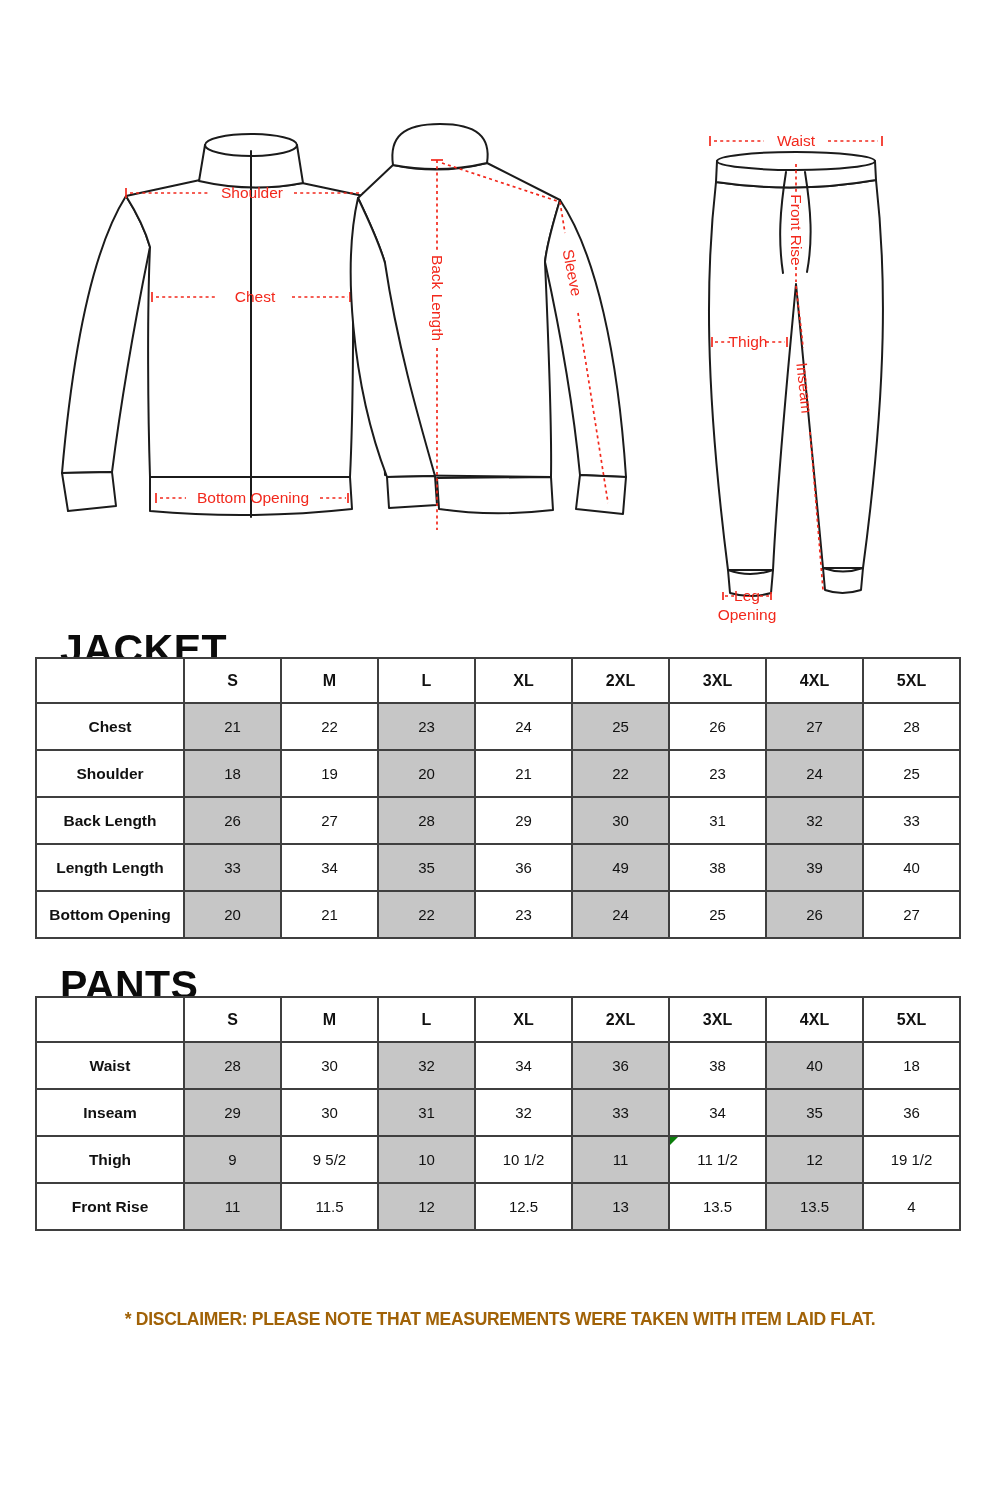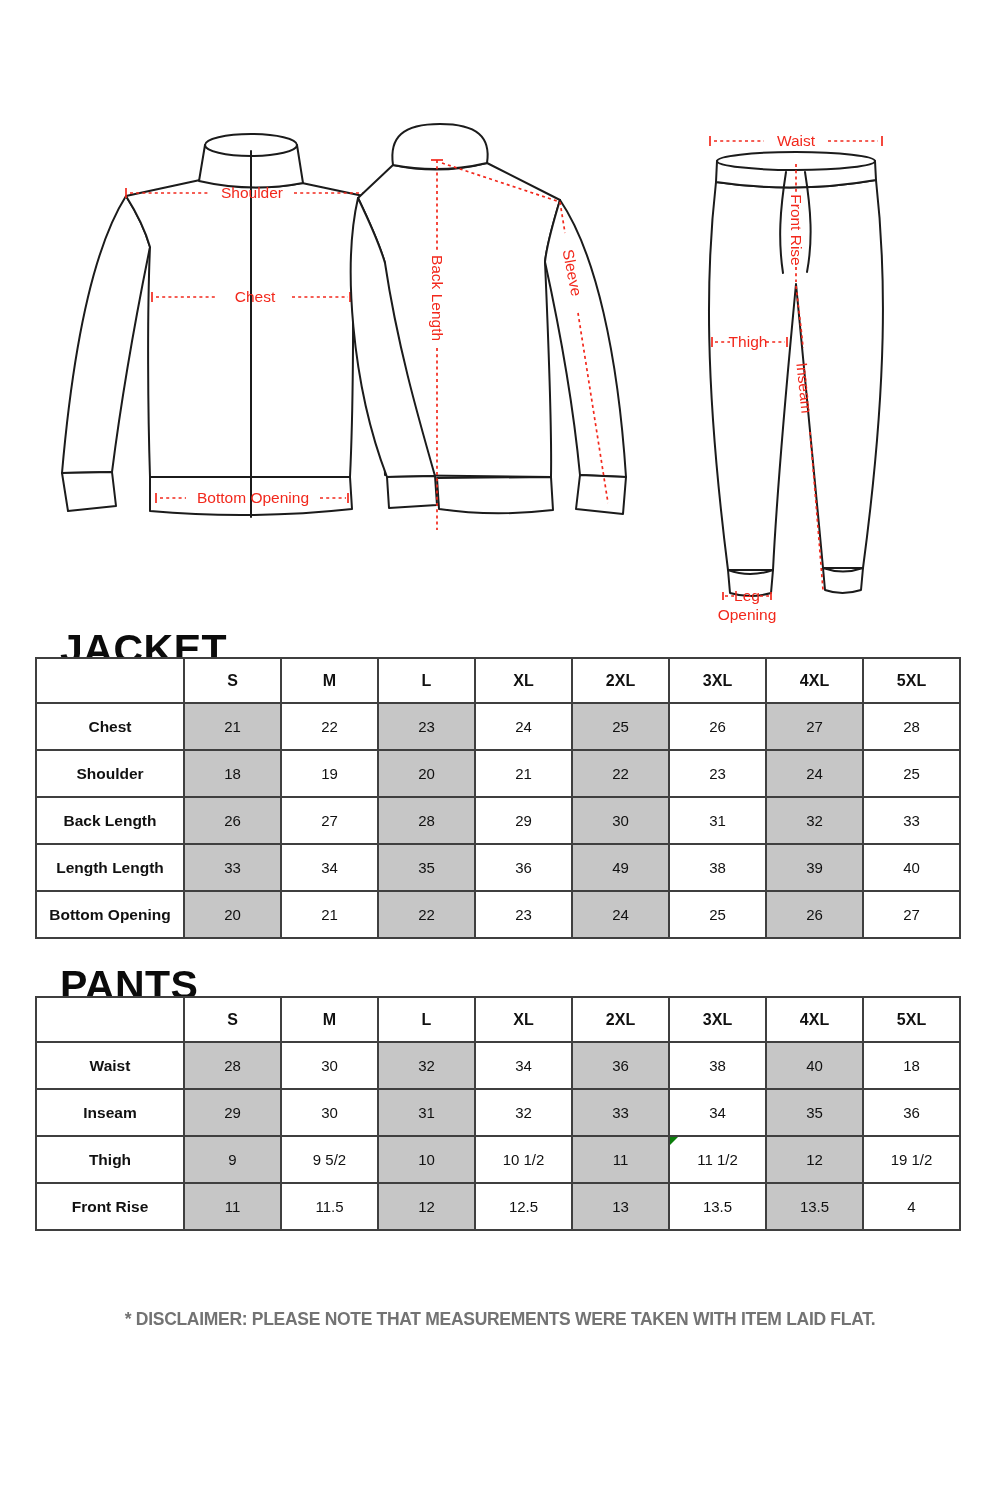--- a/index.html
+++ b/index.html
@@ -48,21 +48,21 @@
   .size-table thead th{height:43px;font-size:16px;font-weight:bold;}
   .size-table tbody th{font-size:15.5px;font-weight:bold;}
   .size-table td{font-size:15px;font-weight:normal;}
   .size-table td.shaded{background:var(--shade);}
   .corner-marker{
     position:absolute;top:0;left:0;width:0;height:0;
     border-top:8px solid var(--green);border-right:8px solid transparent;
   }
   .disclaimer{
     position:absolute;top:1308px;left:0;width:1000px;text-align:center;
-    font-weight:bold;font-size:17.5px;line-height:22px;letter-spacing:-0.3px;color:#737373;
+    font-weight:bold;font-size:17.5px;line-height:22px;letter-spacing:-0.3px;color:#a16207;
   }
 </style>
 </head>
 <body>
 
 <svg id="front-jacket" class="diagram" width="400" height="445" viewBox="0 0 400 445">
 
   <path class="outline" d="M76,91 C45,140 24,230 12,368 L62,367 C68,320 80,240 100,142 C96,128 88,110 76,91 Z"></path>
   <path class="outline" d="M12,368 L62,367 L66,401 L18,406 Z"></path>
 

